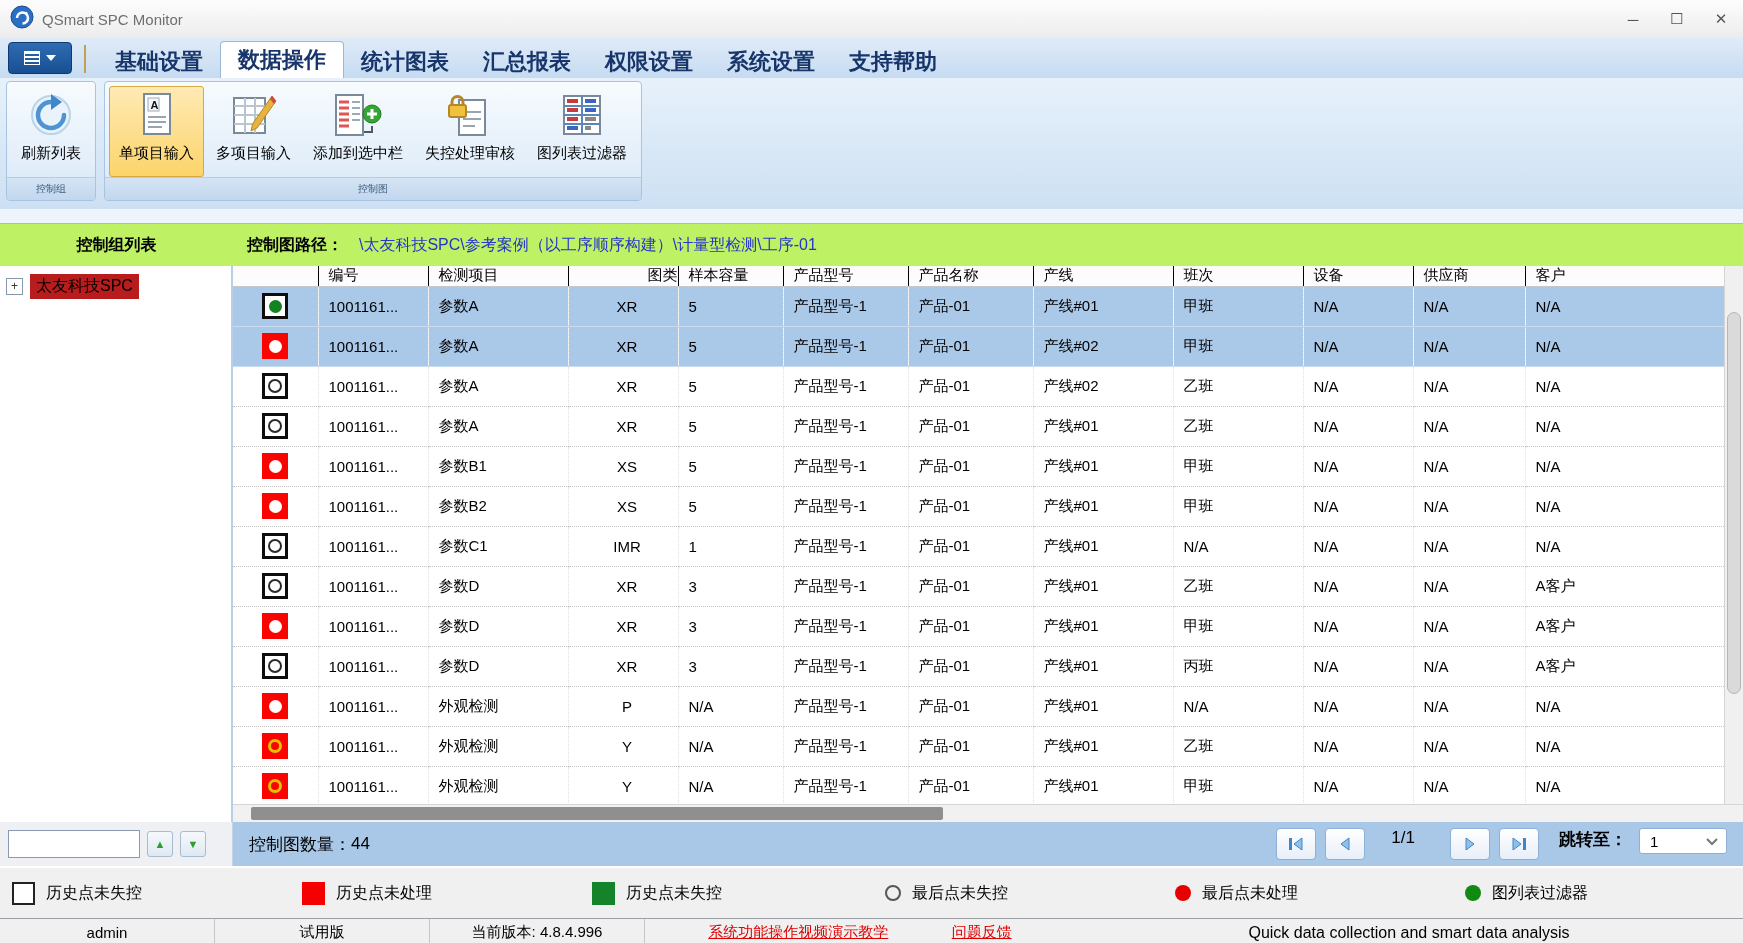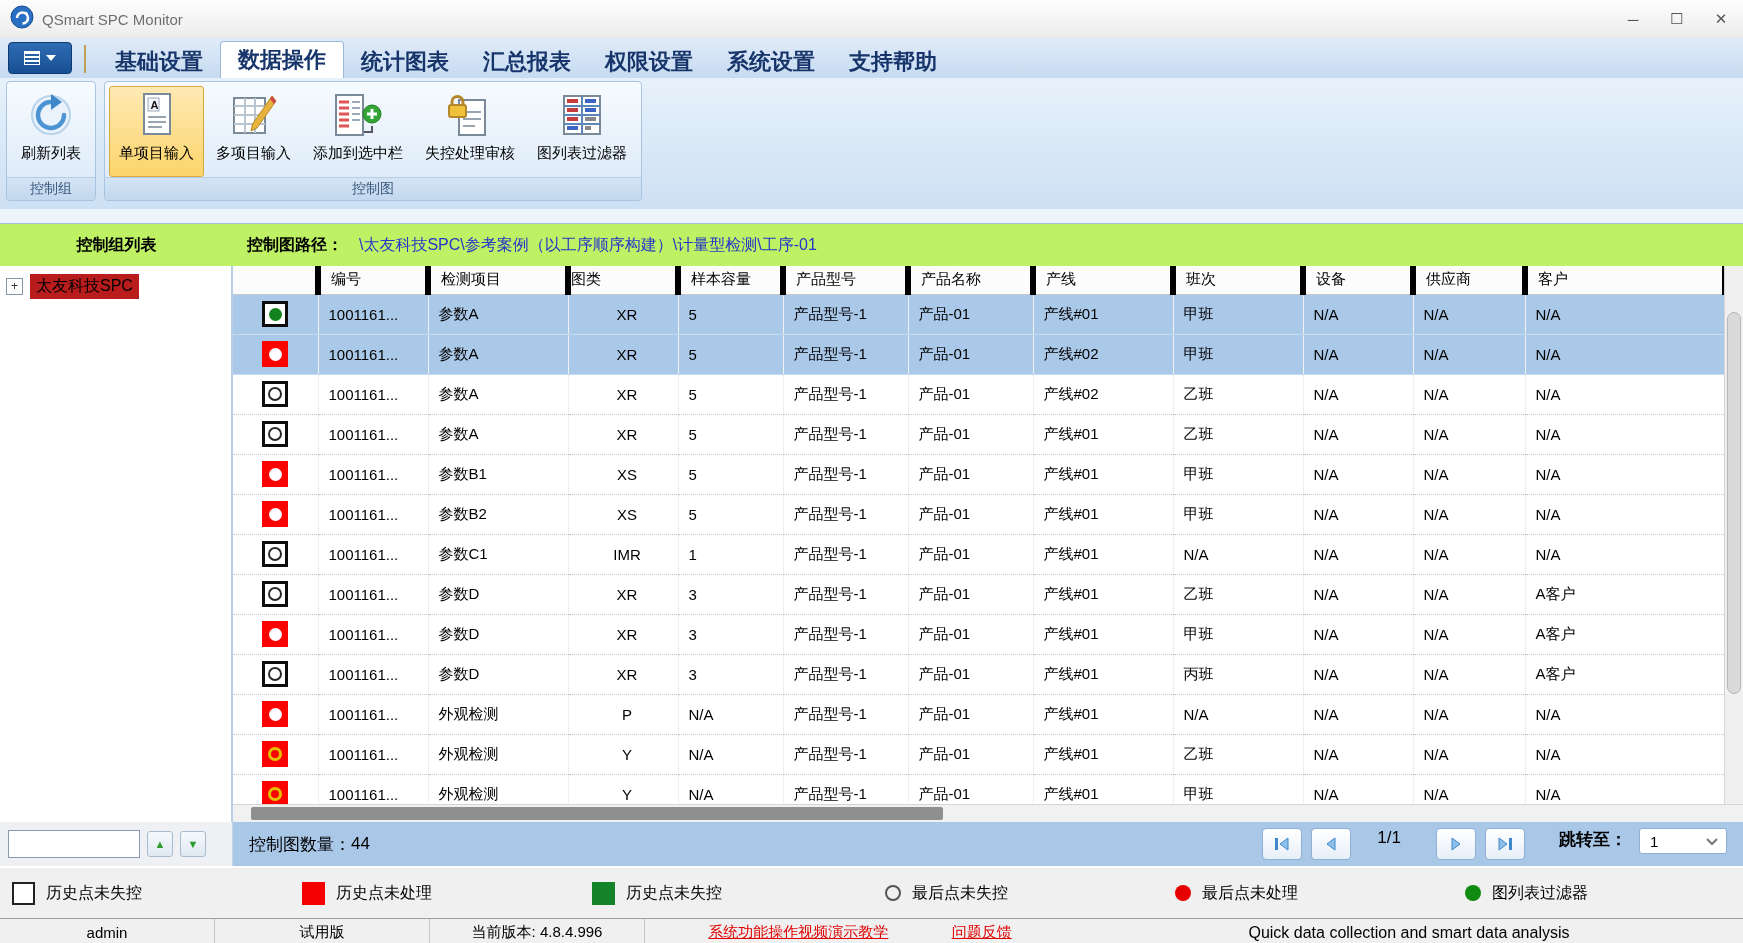--- a/index.html
+++ b/index.html
@@ -22,41 +22,41 @@
   .tab.active{background:#fff;border:1px solid #9ab8d8;border-bottom:none;border-radius:4px 4px 0 0;height:36px;}
 
   
   .ribbon{height:128px;background:linear-gradient(#e7f1fb,#cde0f3);display:flex;gap:8px;padding:3px 0 0 6px;flex:none;}
   .rgroup{border:1px solid #a9c4e0;border-radius:4px;background:linear-gradient(#f7fbfe,#e2eefa 70%,#d5e6f6);display:flex;flex-direction:column;height:120px;box-sizing:border-box;}
   .rbtns{flex:1;display:flex;align-items:stretch;padding:4px 4px 0 4px;gap:2px;}
   .toolbtn{padding:4px 9px 2px 9px;display:flex;flex-direction:column;align-items:center;gap:5px;border-radius:3px;border:1px solid transparent;}
   .toolbtn.selected{background:linear-gradient(#ffeab4,#fcd46a);border:1px solid #d8a93e;}
   .ticon{height:48px;display:flex;align-items:center;justify-content:center;}
   .tlabel{font-size:15px;white-space:nowrap;}
-  .glabel{height:22px;display:flex;align-items:center;justify-content:center;font-size:14px;color:#3c5a7e;background:linear-gradient(#d4e4f4,#c2d7ee);border-top:1px solid #b6cde6;border-radius:0 0 4px 4px;}
+  .glabel{height:22px;display:flex;align-items:center;justify-content:center;font-size:10px;color:#3c5a7e;background:linear-gradient(#d4e4f4,#c2d7ee);border-top:1px solid #b6cde6;border-radius:0 0 4px 4px;}
   .ribbon-gap{height:14px;background:#eef4fb;flex:none;}
 
   
   .strip{height:42px;background:#bef264;border-top:1px solid #9fbcdd;display:flex;align-items:center;flex:none;}
   .strip-left{width:233px;text-align:center;font-weight:700;font-size:16px;flex:none;}
   .strip-right{flex:1;padding-left:14px;font-size:16px;white-space:nowrap;overflow:hidden;}
   .strip-right .plabel{font-weight:700;}
   .pathtext{color:#2636c8;margin-left:16px;}
 
   
   .content{display:flex;height:556px;background:#fff;flex:none;}
   .sidebar{width:233px;flex:none;border-right:2px solid #b9cfe8;background:#fff;padding-top:8px;box-sizing:border-box;}
   .treenode{display:flex;align-items:center;gap:7px;padding-left:6px;font-size:16px;}
   .expander{width:15px;height:15px;border:1px solid #8898aa;background:#fff;display:flex;align-items:center;justify-content:center;font-size:12px;line-height:13px;color:#333;flex:none;}
   .treelabel{background:#b91c1c;padding:2px 6px;}
 
   .tablewrap{flex:1;position:relative;overflow:hidden;}
   table{border-collapse:collapse;table-layout:fixed;width:1492px;}
-  thead th{height:28px;font-size:15px;font-weight:400;text-align:left;padding:0 0 0 10px;background:#fcfcfc;border-bottom:1px solid #c2c8ce;border-right:6px solid #000000;box-sizing:border-box;white-space:nowrap;overflow:hidden;}
-  thead th.center{text-align:left;padding-left:0;}
+  thead th{height:20px;font-size:15px;font-weight:400;text-align:left;padding:0 0 0 10px;background:#fcfcfc;border-bottom:1px solid #c2c8ce;border-right:1px solid #000000;box-sizing:border-box;white-space:nowrap;overflow:hidden;}
+  thead th.center{text-align:right;padding-left:0;}
   tbody td{height:40px;font-size:15px;padding:0 0 0 10px;border-bottom:1px dotted #c4c4c4;border-right:1px dotted #e0e0e0;white-space:nowrap;overflow:hidden;box-sizing:border-box;}
   tbody tr.sel td{background:#aac8e8;border-bottom:1px solid #cadcf0;}
   td.center{text-align:center;padding-left:8px;}
   td.iconcell{padding:0;text-align:center;}
   .sicon{display:inline-block;width:26px;height:26px;position:relative;vertical-align:middle;box-sizing:border-box;}
   .sq-white{background:#fff;border:3px solid #0d0d0d;}
   .sq-red{background:#fb0400;border:3px solid #fb0400;}
   .dot{position:absolute;inset:0;margin:auto;border-radius:50%;box-sizing:border-box;}
   .c-green{width:13px;height:13px;background:#12831f;}
   .c-white{width:13px;height:13px;background:#fff;}
@@ -70,21 +70,21 @@
 
   
   .bottombar{height:44px;display:flex;flex:none;}
   .bb-left{width:233px;flex:none;background:#eef0f3;display:flex;align-items:center;padding-left:8px;gap:7px;box-sizing:border-box;border-right:1px solid #c8d4e2;}
   .bb-left input{width:126px;height:24px;border:1px solid #8a9aae;background:#fff;font-size:14px;}
   .navsm{width:24px;height:24px;background:linear-gradient(#f5f9fc,#dfe8f2);border:1px solid #a8bccf;border-radius:3px;color:#2e9e2e;font-size:11px;display:flex;align-items:center;justify-content:center;}
   .bb-right{flex:1;background:#a9c7e7;display:flex;align-items:center;padding:0 16px;font-size:17px;}
   .pg-controls{margin-left:auto;display:flex;align-items:flex-start;}
   .pgbtn{width:38px;height:30px;background:linear-gradient(#ffffff,#e7eff8);border:1px solid #8fb0d6;border-radius:4px;display:flex;align-items:center;justify-content:center;margin-left:9px;}
   .pgpage{margin:0 26px;font-size:17px;}
-  .jumplabel{margin-left:34px;font-weight:700;}
+  .jumplabel{margin-left:20px;font-weight:700;}
   .jumpsel{width:88px;height:26px;background:#fff;border:1px solid #8fb0d6;border-radius:3px;display:flex;align-items:center;padding-left:10px;margin-left:12px;box-sizing:border-box;font-size:15px;position:relative;}
   .jumpsel svg{position:absolute;right:8px;top:9px;}
 
   
   .legendbar{height:50px;background:#f0f0f0;border-top:2px solid #fff;display:flex;align-items:center;flex:none;}
   .litem{width:290px;display:flex;align-items:center;gap:11px;padding-left:12px;box-sizing:border-box;font-size:16px;}
   .lsq{width:23px;height:23px;box-sizing:border-box;flex:none;}
   .lsq.white{background:#fff;border:2px solid #222;}
   .lsq.red{background:#f50000;}
   .lsq.green{background:#15832a;}

